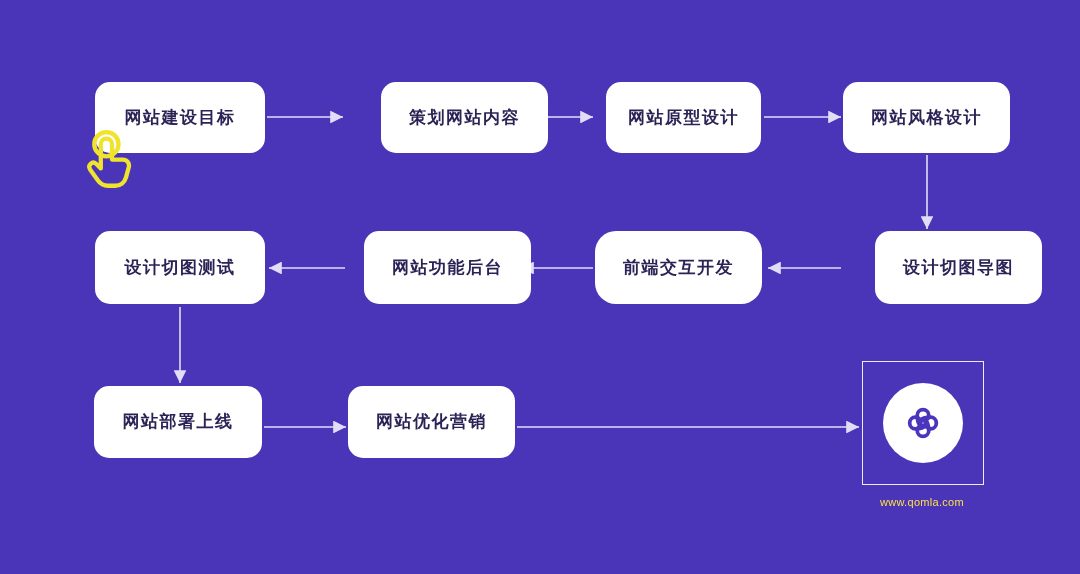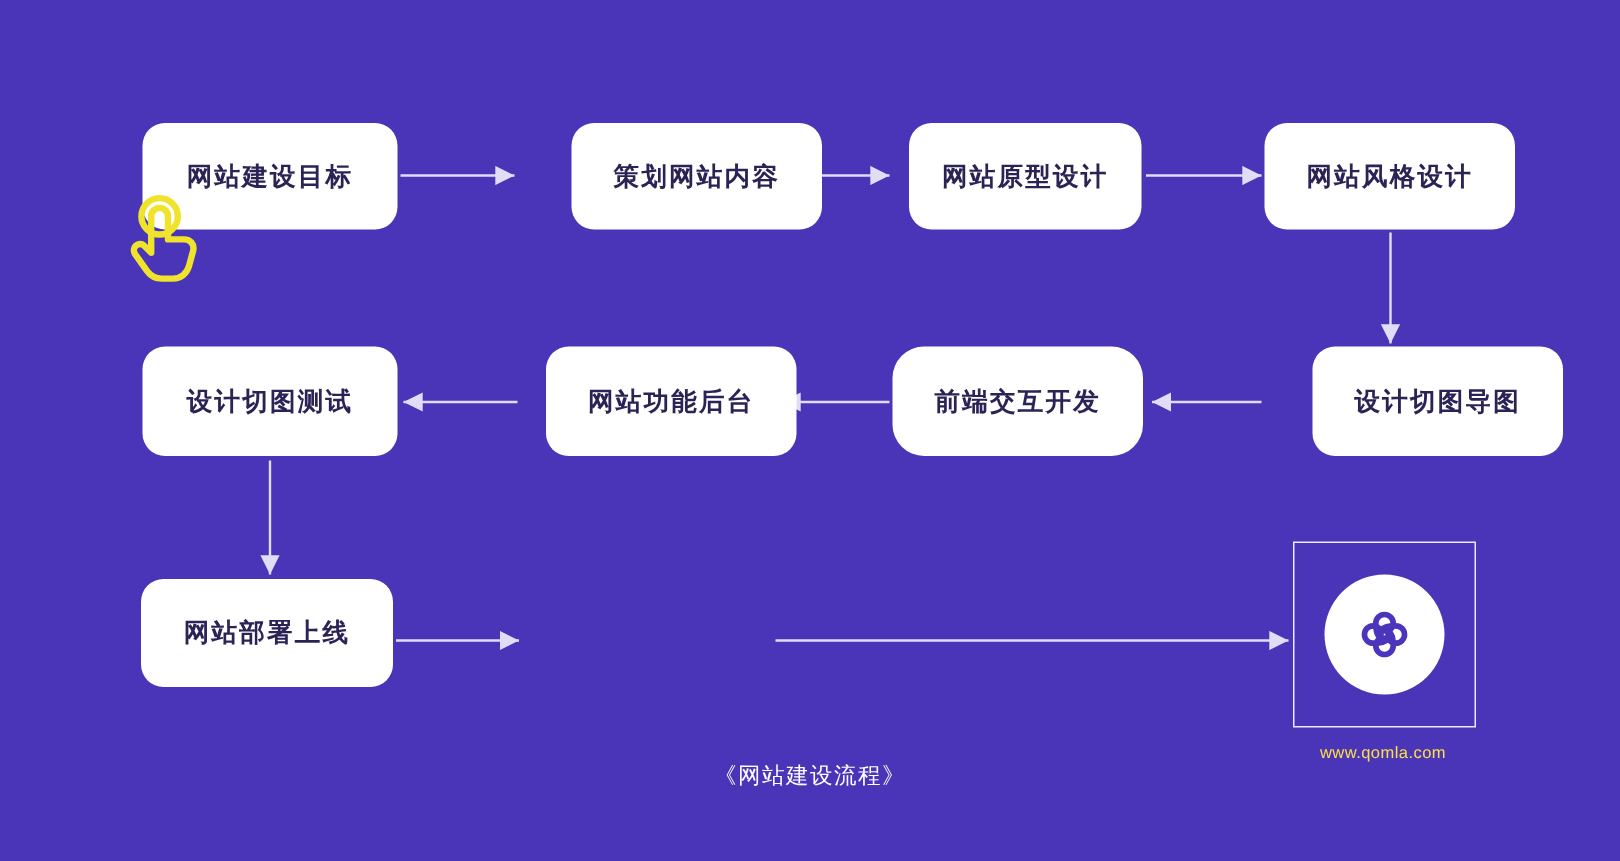--- a/index.html
+++ b/index.html
@@ -100,35 +100,38 @@
   </div>
   <div class="node row2" style="left:843px;width:167px;margin-left:32px;">
     <span>设计切图</span>
     <span>导图</span>
   </div>
 
   <div class="node row3" style="left:94px;width:168px;">
     <span>网站部署</span>
     <span>上线</span>
   </div>
+  <div class="node row3" style="left:348px;width:167px;">
+    <span>网站优化</span>
+    <span>营销</span>
+  </div>
 
   <svg class="tap-icon" viewBox="0 0 60 70">
     <circle cx="24" cy="17" r="13"></circle>
     <path d="M30 33 v-16 a6 6 0 0 0 -12 0 v26 l-5 -5 c-4 -3.5 -9.5 1.5 -6.5 6 l8.5 12 c2.5 3.5 6 5.5 10.5 5.5 h8 c5.5 0 10 -3.5 11.5 -9 l3 -11 c1 -4.5 -2 -8 -6.5 -8 h-11.5"></path>
   </svg>
 
   <div class="logo-frame">
     <div class="logo-circle">
       <svg viewBox="0 0 100 100" width="58" height="58">
         <g id="petal">
           <path d="M46 55 C 41 51 40 46 40 37 a 10 10 0 1 1 20 0 c 0 6 -4.5 9 -10 9"></path>
         </g>
         <use href="#petal" transform="rotate(90 50 50)"></use>
         <use href="#petal" transform="rotate(180 50 50)"></use>
         <use href="#petal" transform="rotate(270 50 50)"></use>
       </svg>
     </div>
   </div>
   <div class="logo-url">www.qomla.com</div>
 
-  <div class="caption">《网站建设流程》</div>
 
 </div>
 
 </body></html>

